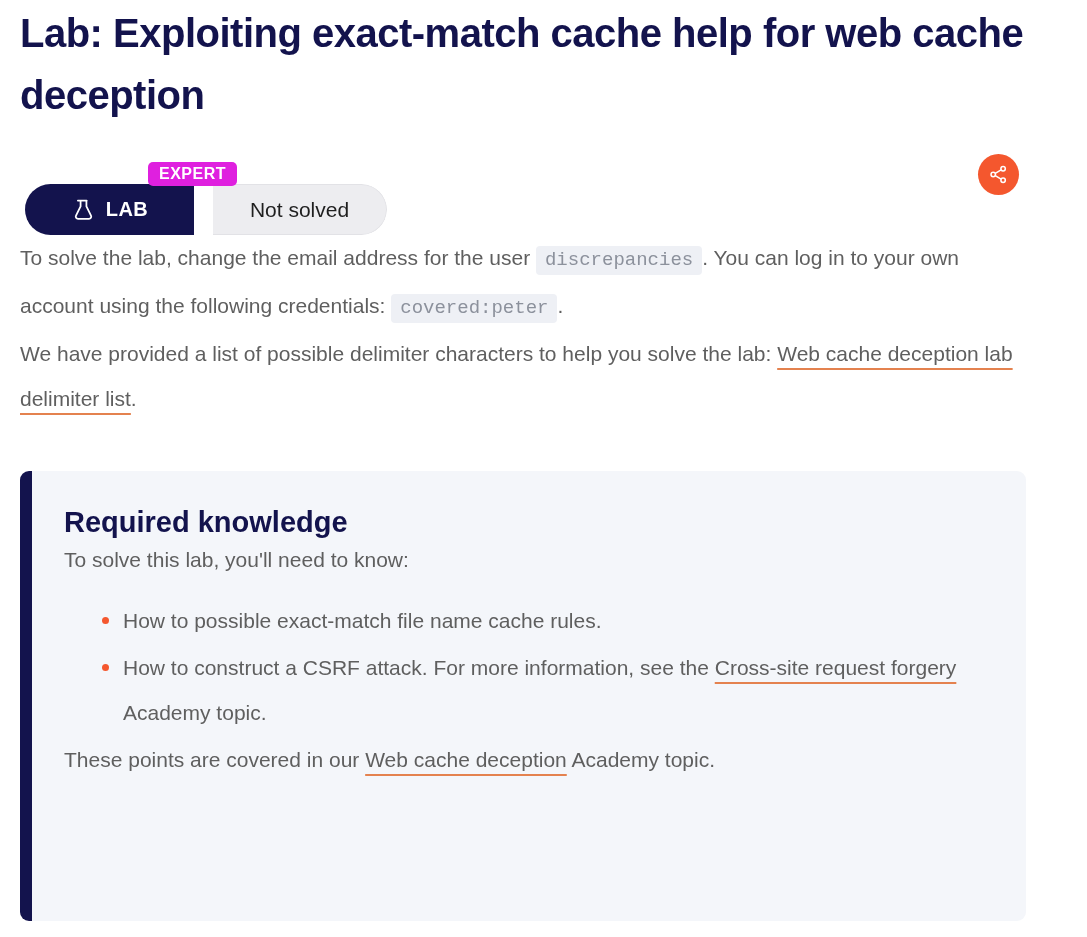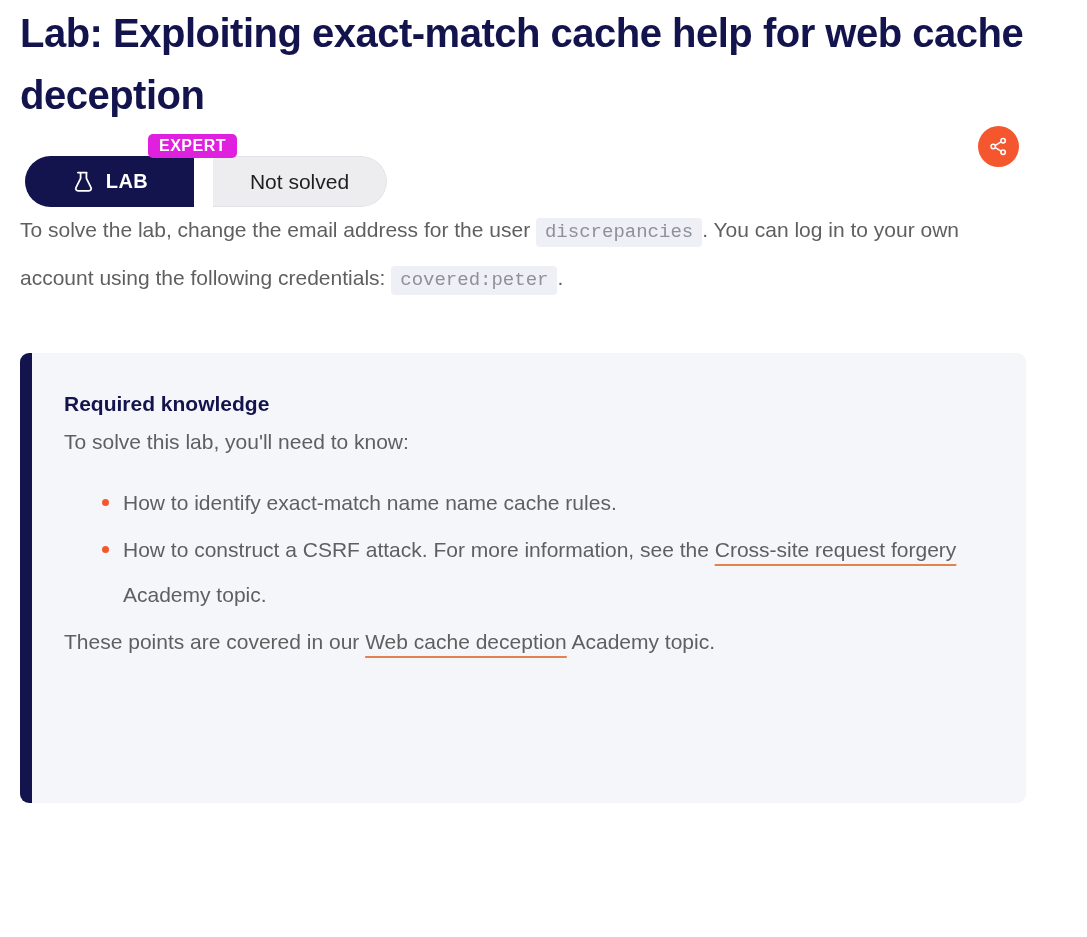--- a/index.html
+++ b/index.html
@@ -23,21 +23,21 @@
   .content{margin-left:20px;margin-right:61px;}
 
   
   h1.page-title{
     margin:0;padding-top:2px;
     font-size:40px;line-height:62px;font-weight:700;
     color:var(--navy);letter-spacing:-0.5px;
   }
 
   
-  .banner-row{position:relative;height:73px;margin-top:8px;}
+  .banner-row{position:relative;height:73px;margin-top:36px;}
   .expert-badge{
     position:absolute;top:0;left:128px;z-index:2;
     background:var(--magenta);color:#ffffff;
     font-size:16px;font-weight:700;letter-spacing:0.5px;
     padding:3px 11px 4px;border-radius:5px;line-height:17px;
   }
   .lab-pill{
     position:absolute;top:22px;left:5px;z-index:1;
     display:flex;height:51px;border-radius:26px;overflow:hidden;gap:19px;
   }
@@ -82,21 +82,21 @@
   .knowledge-box{
     margin-top:50px;
     background:var(--box-bg);
     border-left:12px solid var(--navy);
     border-radius:9px;
     padding:36px 44px 60px 32px;
     min-height:450px;
   }
   .knowledge-heading{
     margin:0;color:var(--navy);
-    font-size:21px;font-weight:700;line-height:30px;
+    font-size:29px;font-weight:700;line-height:30px;
   }
   .knowledge-intro{margin-top:28px;}
   ul.knowledge-list{
     list-style:none;margin:16px 0 0 0;padding:0 0 0 41px;
   }
   ul.knowledge-list li{
     position:relative;font-size:21px;line-height:45px;
     padding-left:18px;margin-bottom:2px;
   }
   ul.knowledge-list li::before{
@@ -139,27 +139,28 @@
             <circle cx="16.8" cy="18" r="2.3"></circle>
             <path d="M8.6 10.9 L14.7 7.1 M8.6 13.1 L14.7 16.9"></path>
           </g>
         </svg>
       </span>
     </button>
   </div>
 
   <p class="body-text p1"><span>To solve the lab, change the email address for the user </span><code class="inline-code">discrepancies</code><span>. You can log in to your own account using the following credentials: </span><code class="inline-code">covered:peter</code><span>.</span></p>
 
+  <p class="body-text p2"><span>We have provided a list of possible delimiter characters to help you solve the lab: </span><a class="orange-link">Web cache deception lab delimiter list</a><span>.</span></p>
 
   <div class="knowledge-box">
     <h3 class="knowledge-heading">Required knowledge</h3>
 
     <p class="body-text knowledge-intro">To solve this lab, you'll need to know:</p>
 
     <ul class="knowledge-list">
-      <li><span>How to identify exact-match name name cache rules.</span></li>
+      <li><span>How to possible exact-match file name cache rules.</span></li>
       <li><span>How to construct a CSRF attack. For more information, see the </span><a class="orange-link">Cross-site request forgery</a><span> Academy topic.</span></li>
     </ul>
 
     <p class="body-text knowledge-footer"><span>These points are covered in our </span><a class="orange-link">Web cache deception</a><span> Academy topic.</span></p>
   </div>
 
 </div>
 
 </body></html>

